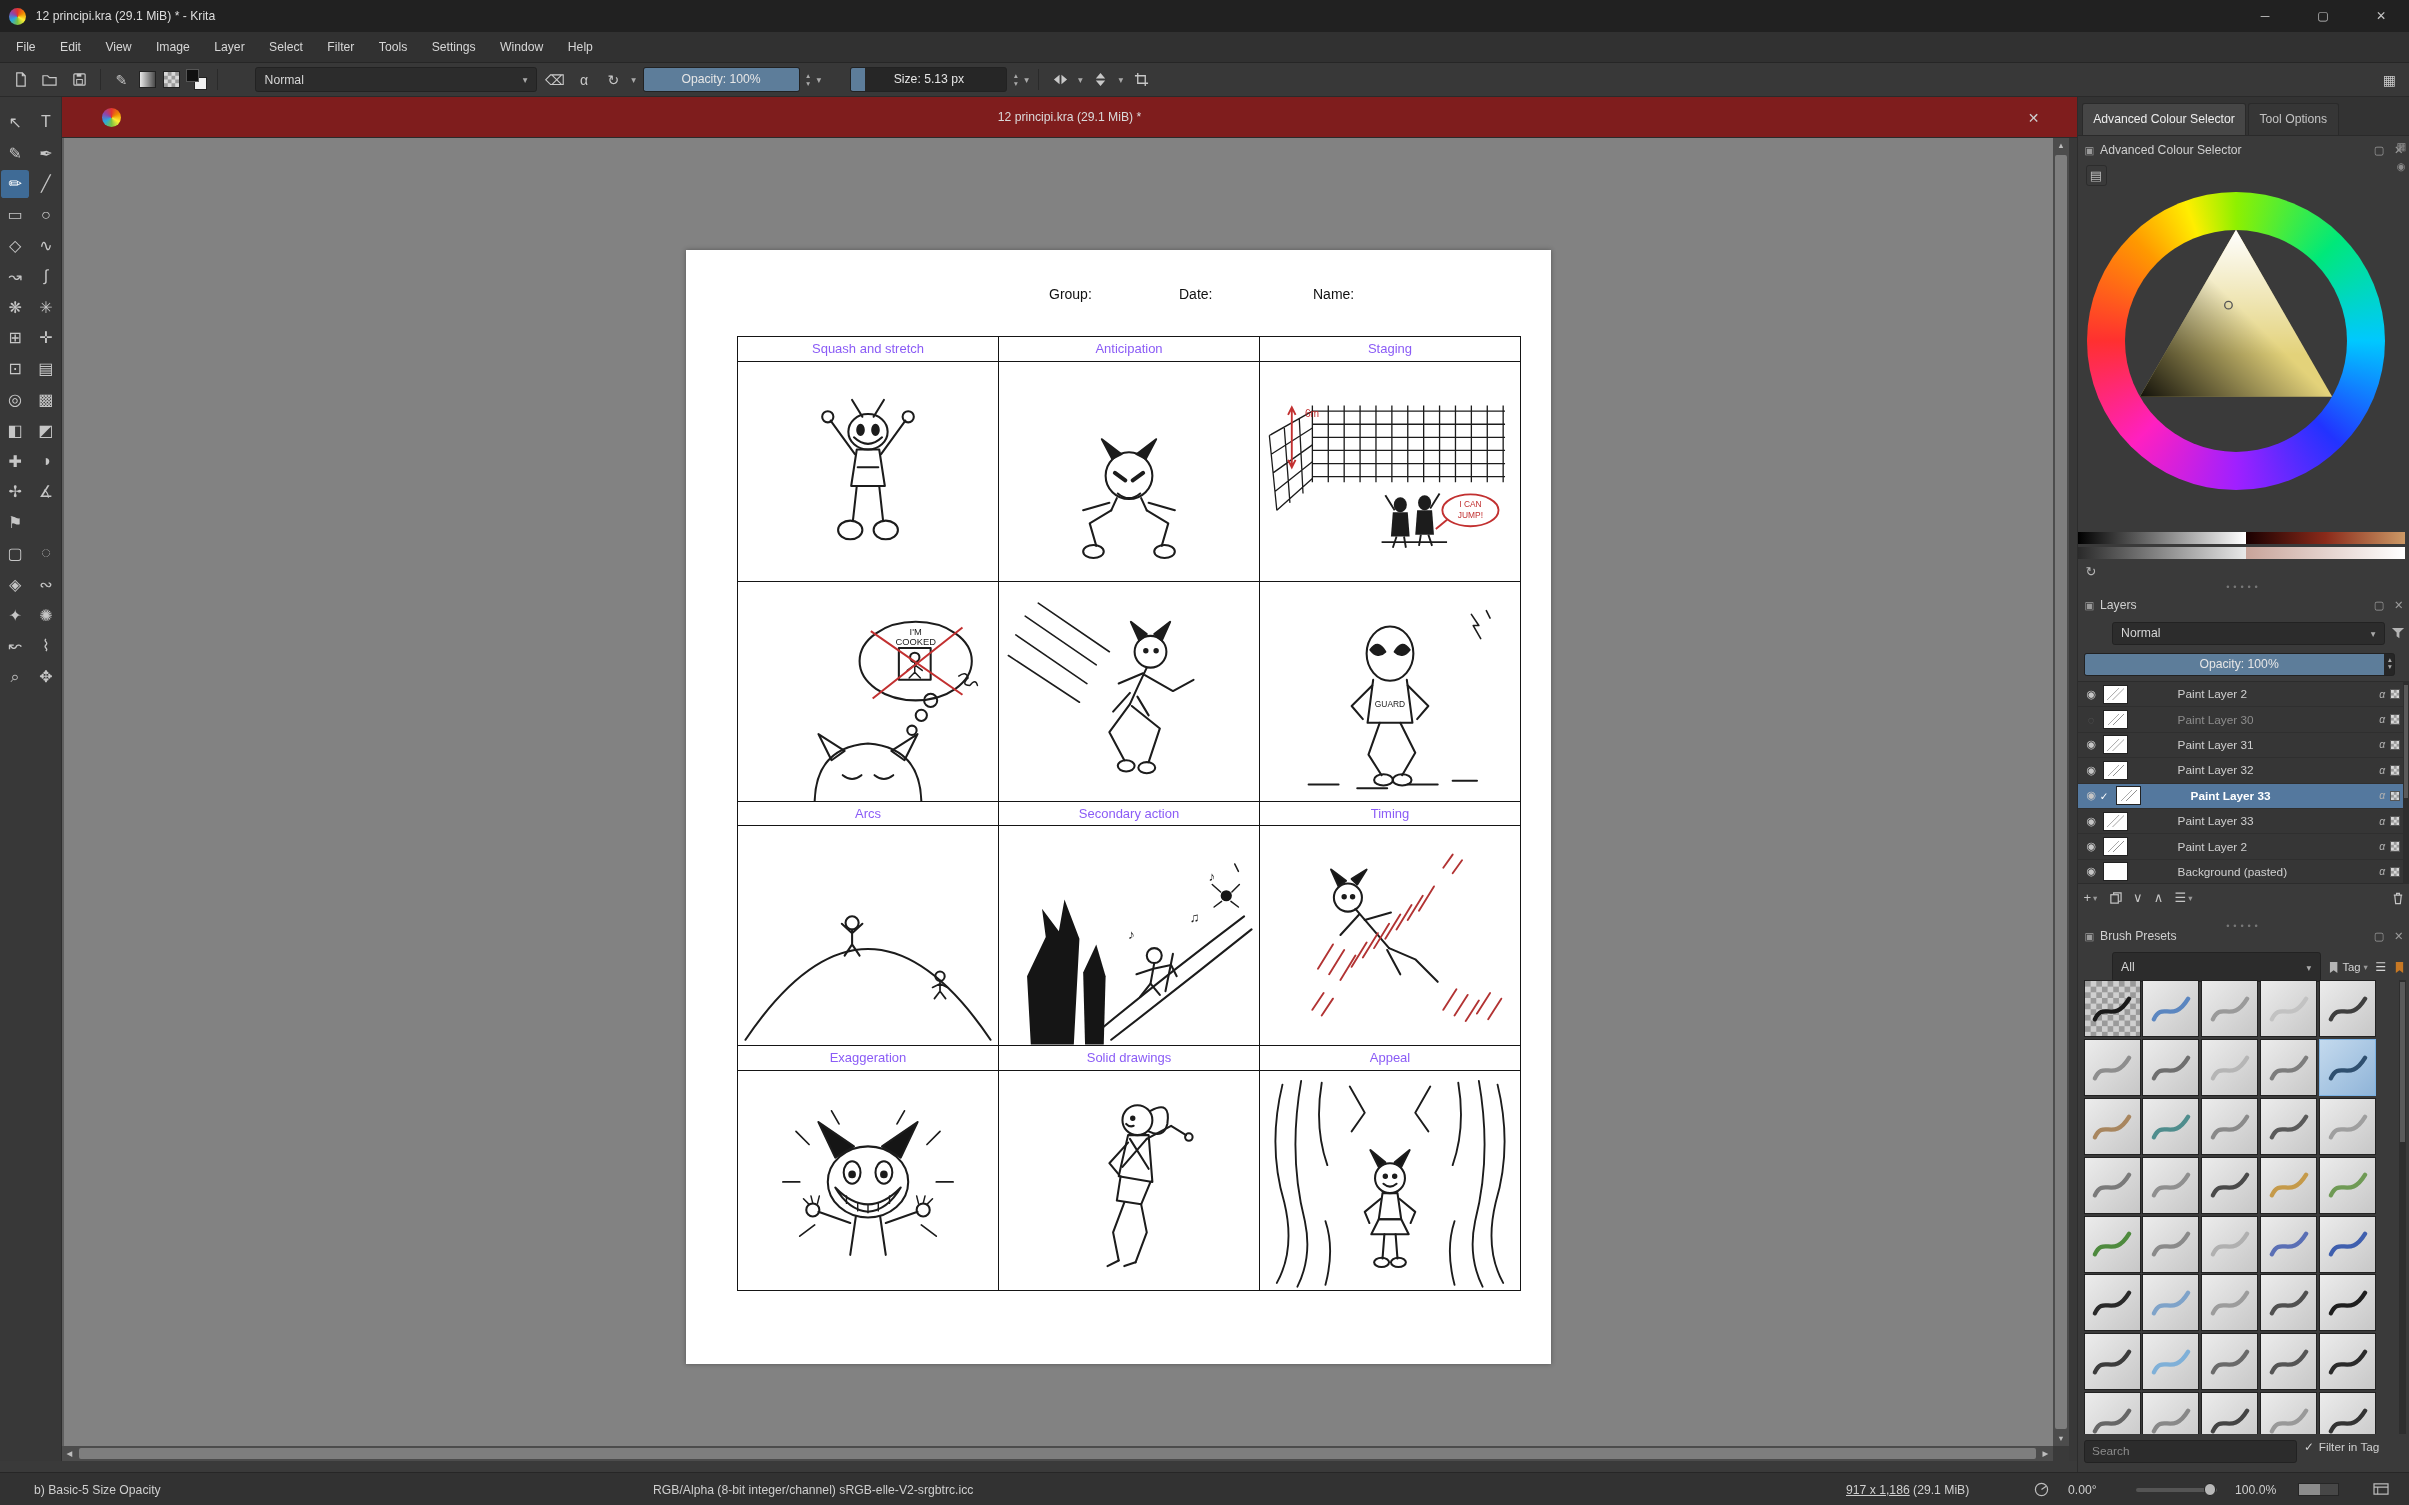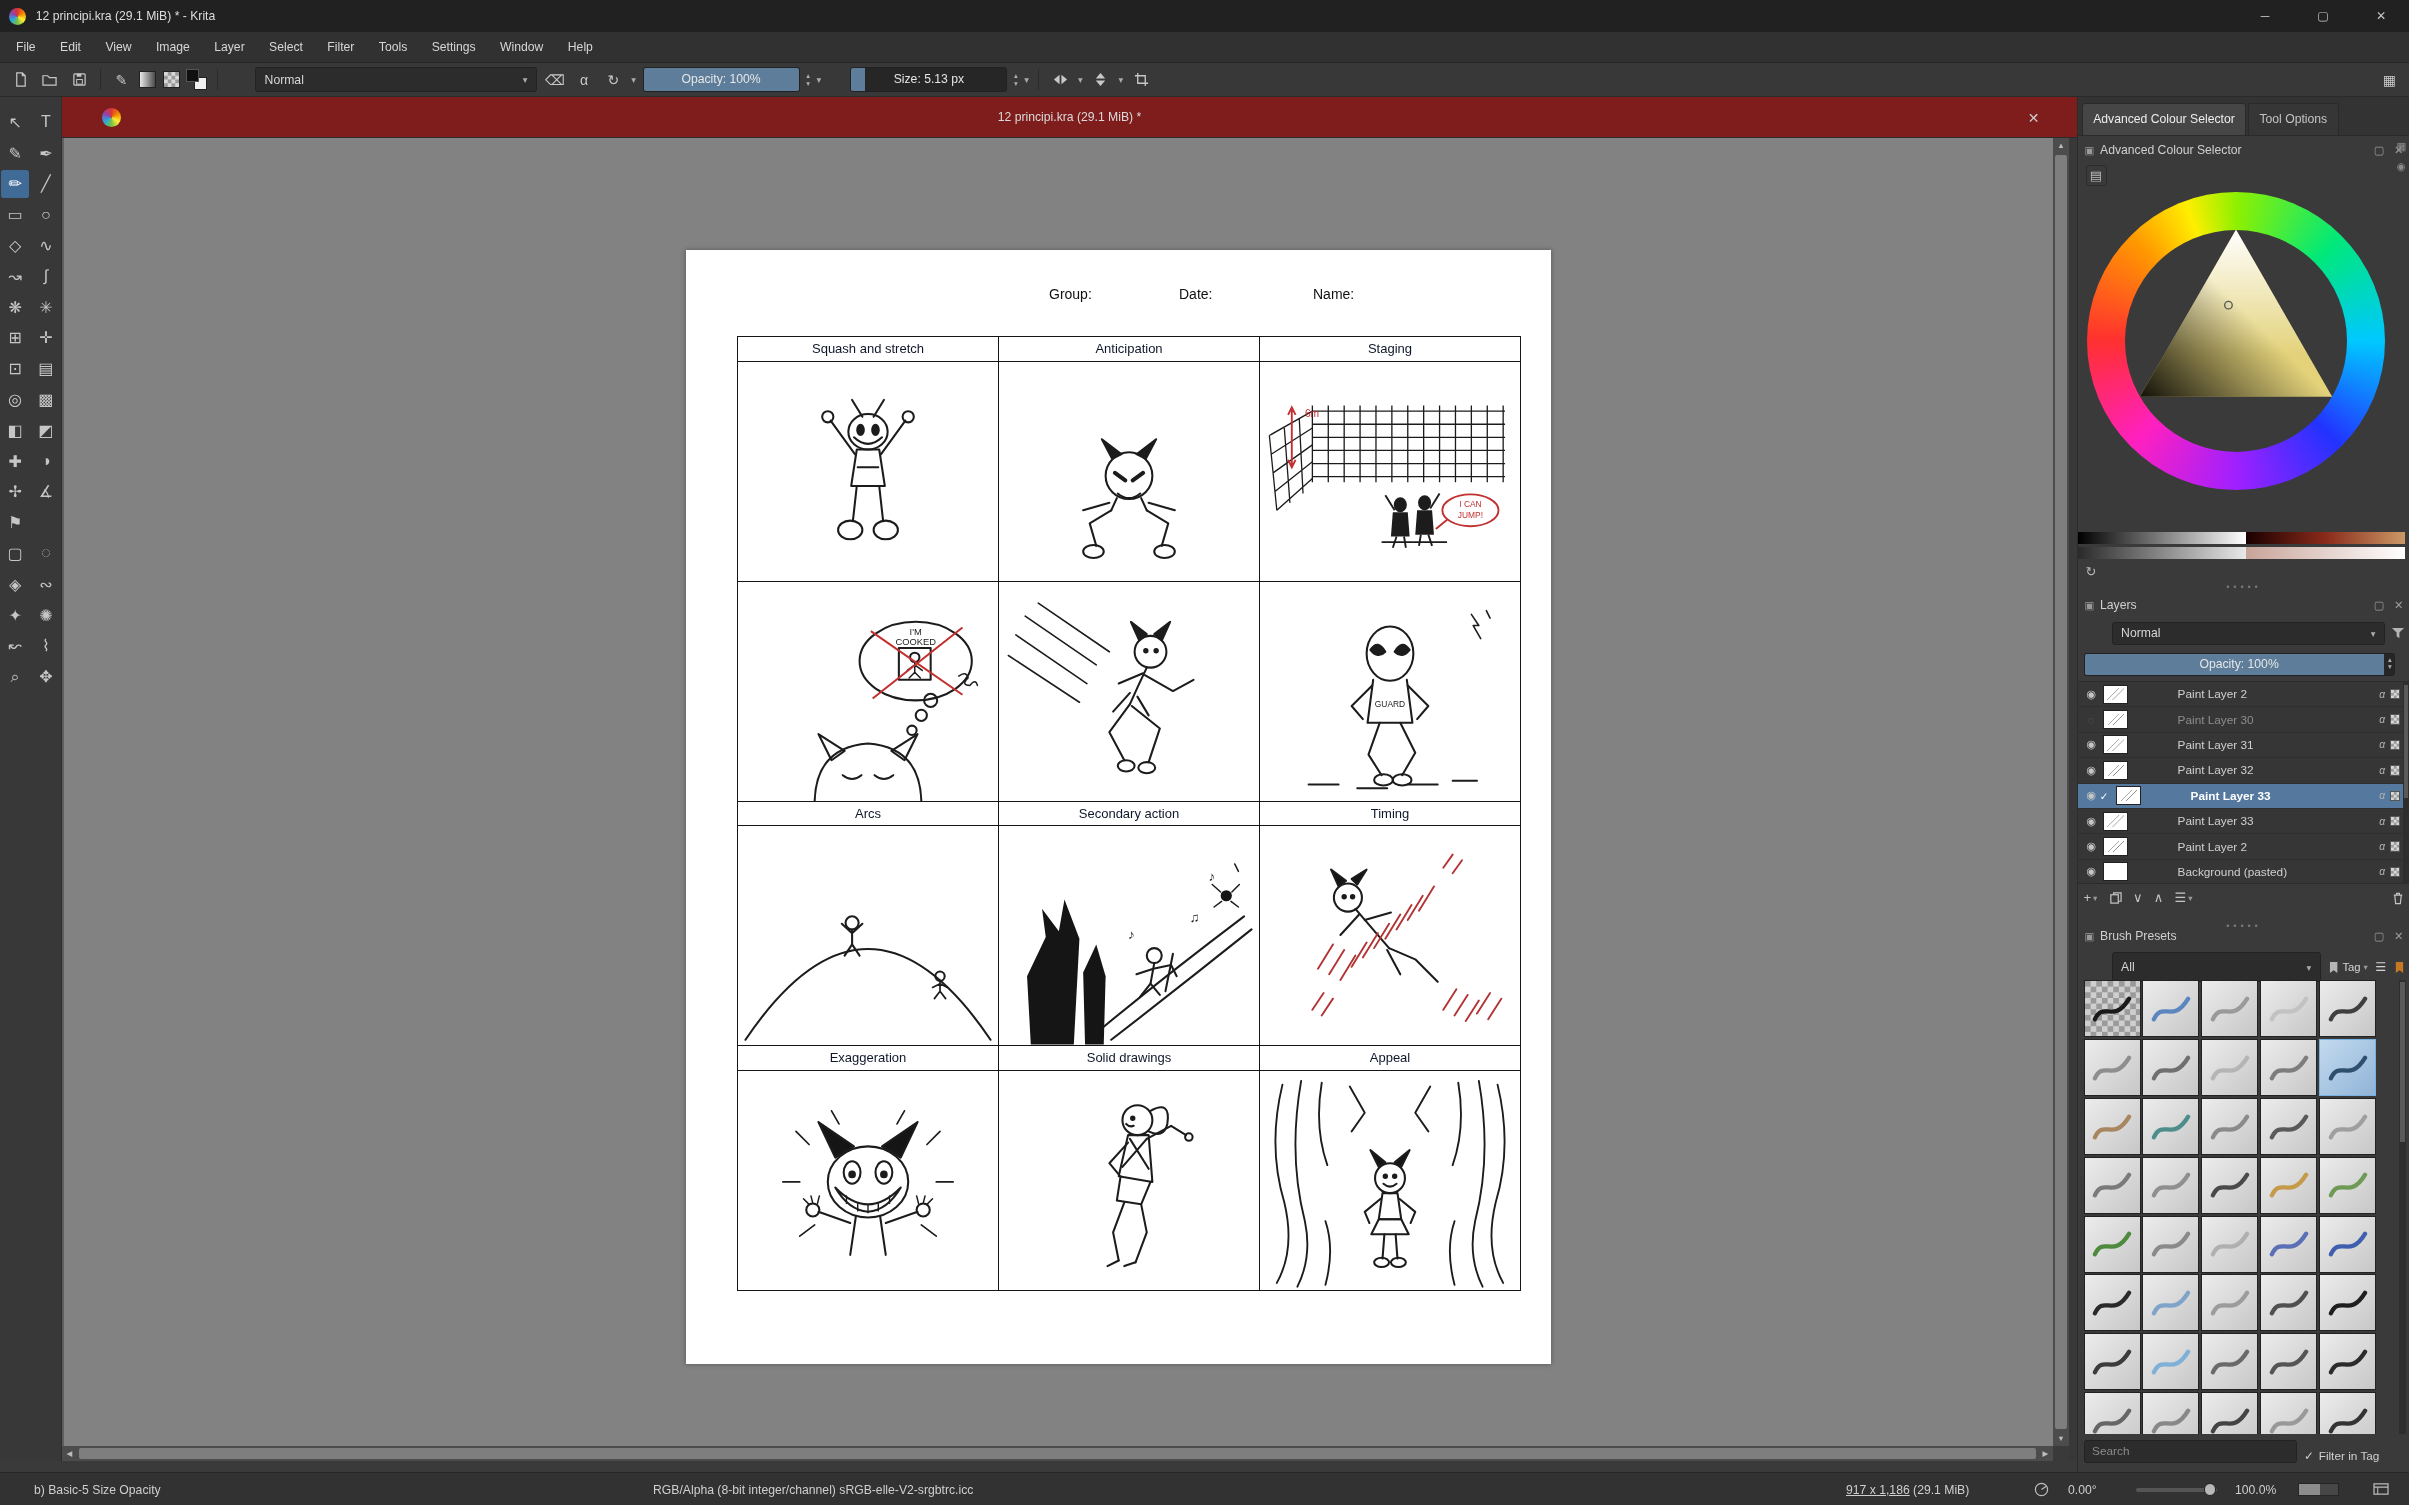--- a/index.html
+++ b/index.html
@@ -52,21 +52,21 @@
   .tabtitle { position:absolute; left:50%; top:0; transform:translateX(-50%); line-height:41px; color:#dadada; }
   .tabclose { position:absolute; right:32px; top:9.4px; width:22.6px; height:22.6px; display:flex; align-items:center; justify-content:center; color:#cccccc; font-size:14px; }
 
   
   .canvas { position:absolute; left:62px; top:138px; width:1991px; height:1308px; background:#828282; overflow:hidden; }
   .canvas-edge { position:absolute; left:62px; top:138px; width:1.9px; height:1308px; background:#5f5f5f; }
   .page { position:absolute; left:624px; top:112px; width:865px; height:1114px; background:#ffffff; box-shadow:0 0 4.7px rgba(0,0,0,0.35); color:#111; }
   .ph { position:absolute; top:36px; font-size:14px; color:#111; }
   .ws-table { position:absolute; left:51px; top:86px; width:784px; border-collapse:collapse; table-layout:fixed; }
   .ws-table td { border:1.9px solid #151515; }
-  .hrow td { height:24.5px; text-align:center; font-size:13px; color:#0f172a; font-weight:400; }
+  .hrow td { height:24.5px; text-align:center; font-size:13px; color:#8b5cf6; font-weight:400; }
   .crow td { height:219px; padding:0; vertical-align:top; }
   .sk { display:block; width:100%; height:219px; }
   .sk text { font-family:"Liberation Sans", sans-serif; }
 
   
   .vscroll { position:absolute; left:2053px; top:138px; width:16px; height:1308px; background:#4c4c4c; }
   .vscroll .arr { position:absolute; left:0; width:16px; height:15px; text-align:center; font-size:7.5px; line-height:15px; color:#bdbdbd; }
   .vscroll .thumb { position:absolute; left:1.9px; right:1.9px; top:17px; bottom:17px; background:#7e7e7e; border-radius:1.9px; }
   .hscroll { position:absolute; left:62px; top:1446px; width:1991px; height:15px; background:#4c4c4c; }
   .hscroll .arr { position:absolute; top:0; width:15px; height:15px; text-align:center; font-size:7.5px; line-height:15px; color:#bdbdbd; }
@@ -126,21 +126,21 @@
   .presetrow { position:absolute; left:5.6px; top:855px; width:321px; display:flex; align-items:center; gap:7.5px; }
   .presetrow .ddown { width:215px; height:30px; }
   .pgrid { position:absolute; left:5.6px; top:883px; width:298px; height:454px; overflow:hidden;
     display:grid; grid-template-columns:repeat(5,57px); grid-auto-rows:57px; gap:1.9px; }
   .pcell { position:relative; background:linear-gradient(135deg,#ececec,#c7c7c7); border:0.9px solid #222; }
   .pcell svg { position:absolute; inset:3.8px; width:48px; height:48px; }
   .pcell.pchecker { background:repeating-conic-gradient(#cfcfcf 0 25%, #9a9a9a 0 50%) 0 0/11.3px 11.3px; }
   .pcell.psel { background:linear-gradient(135deg,#c4daee,#8fb4d8); outline:1.9px solid #7ab1e3; outline-offset:-1.9px; }
   .pgrid-scroll { position:absolute; right:2.8px; top:883px; width:7.5px; height:454px; background:#2e2e2e; }
   .pgrid-scroll .thumb { position:absolute; left:0.9px; right:0.9px; top:1.9px; height:160px; background:#5a5a5a; }
-  .searchrow { position:absolute; left:5.6px; top:1343px; width:321px; display:flex; align-items:flex-end; gap:7.5px; }
+  .searchrow { position:absolute; left:5.6px; top:1343px; width:321px; display:flex; align-items:flex-start; gap:7.5px; }
   .searchrow input { width:213px; height:22.6px; background:#2c2c2c; border:0.9px solid #222; border-radius:2.8px; color:#cccccc; padding:0 7.5px; font-family:"Liberation Sans",sans-serif; font-size:11.8px; }
   .searchrow input::placeholder { color:#8b8b8b; }
   .ftag { display:flex; align-items:center; gap:4.7px; color:#d0d0d0; font-size:11.8px; }
 
   
   .statusbar { position:absolute; left:0; top:1472px; width:2410px; height:34px; background:#323232; border-top:0.9px solid #262626; color:#cfcfcf; }
   .statusbar > * { position:absolute; top:0; line-height:34px; }
   .sb-brush { left:34px; }
   .sb-profile { left:653px; }
   .sb-dims { left:1846px; }

